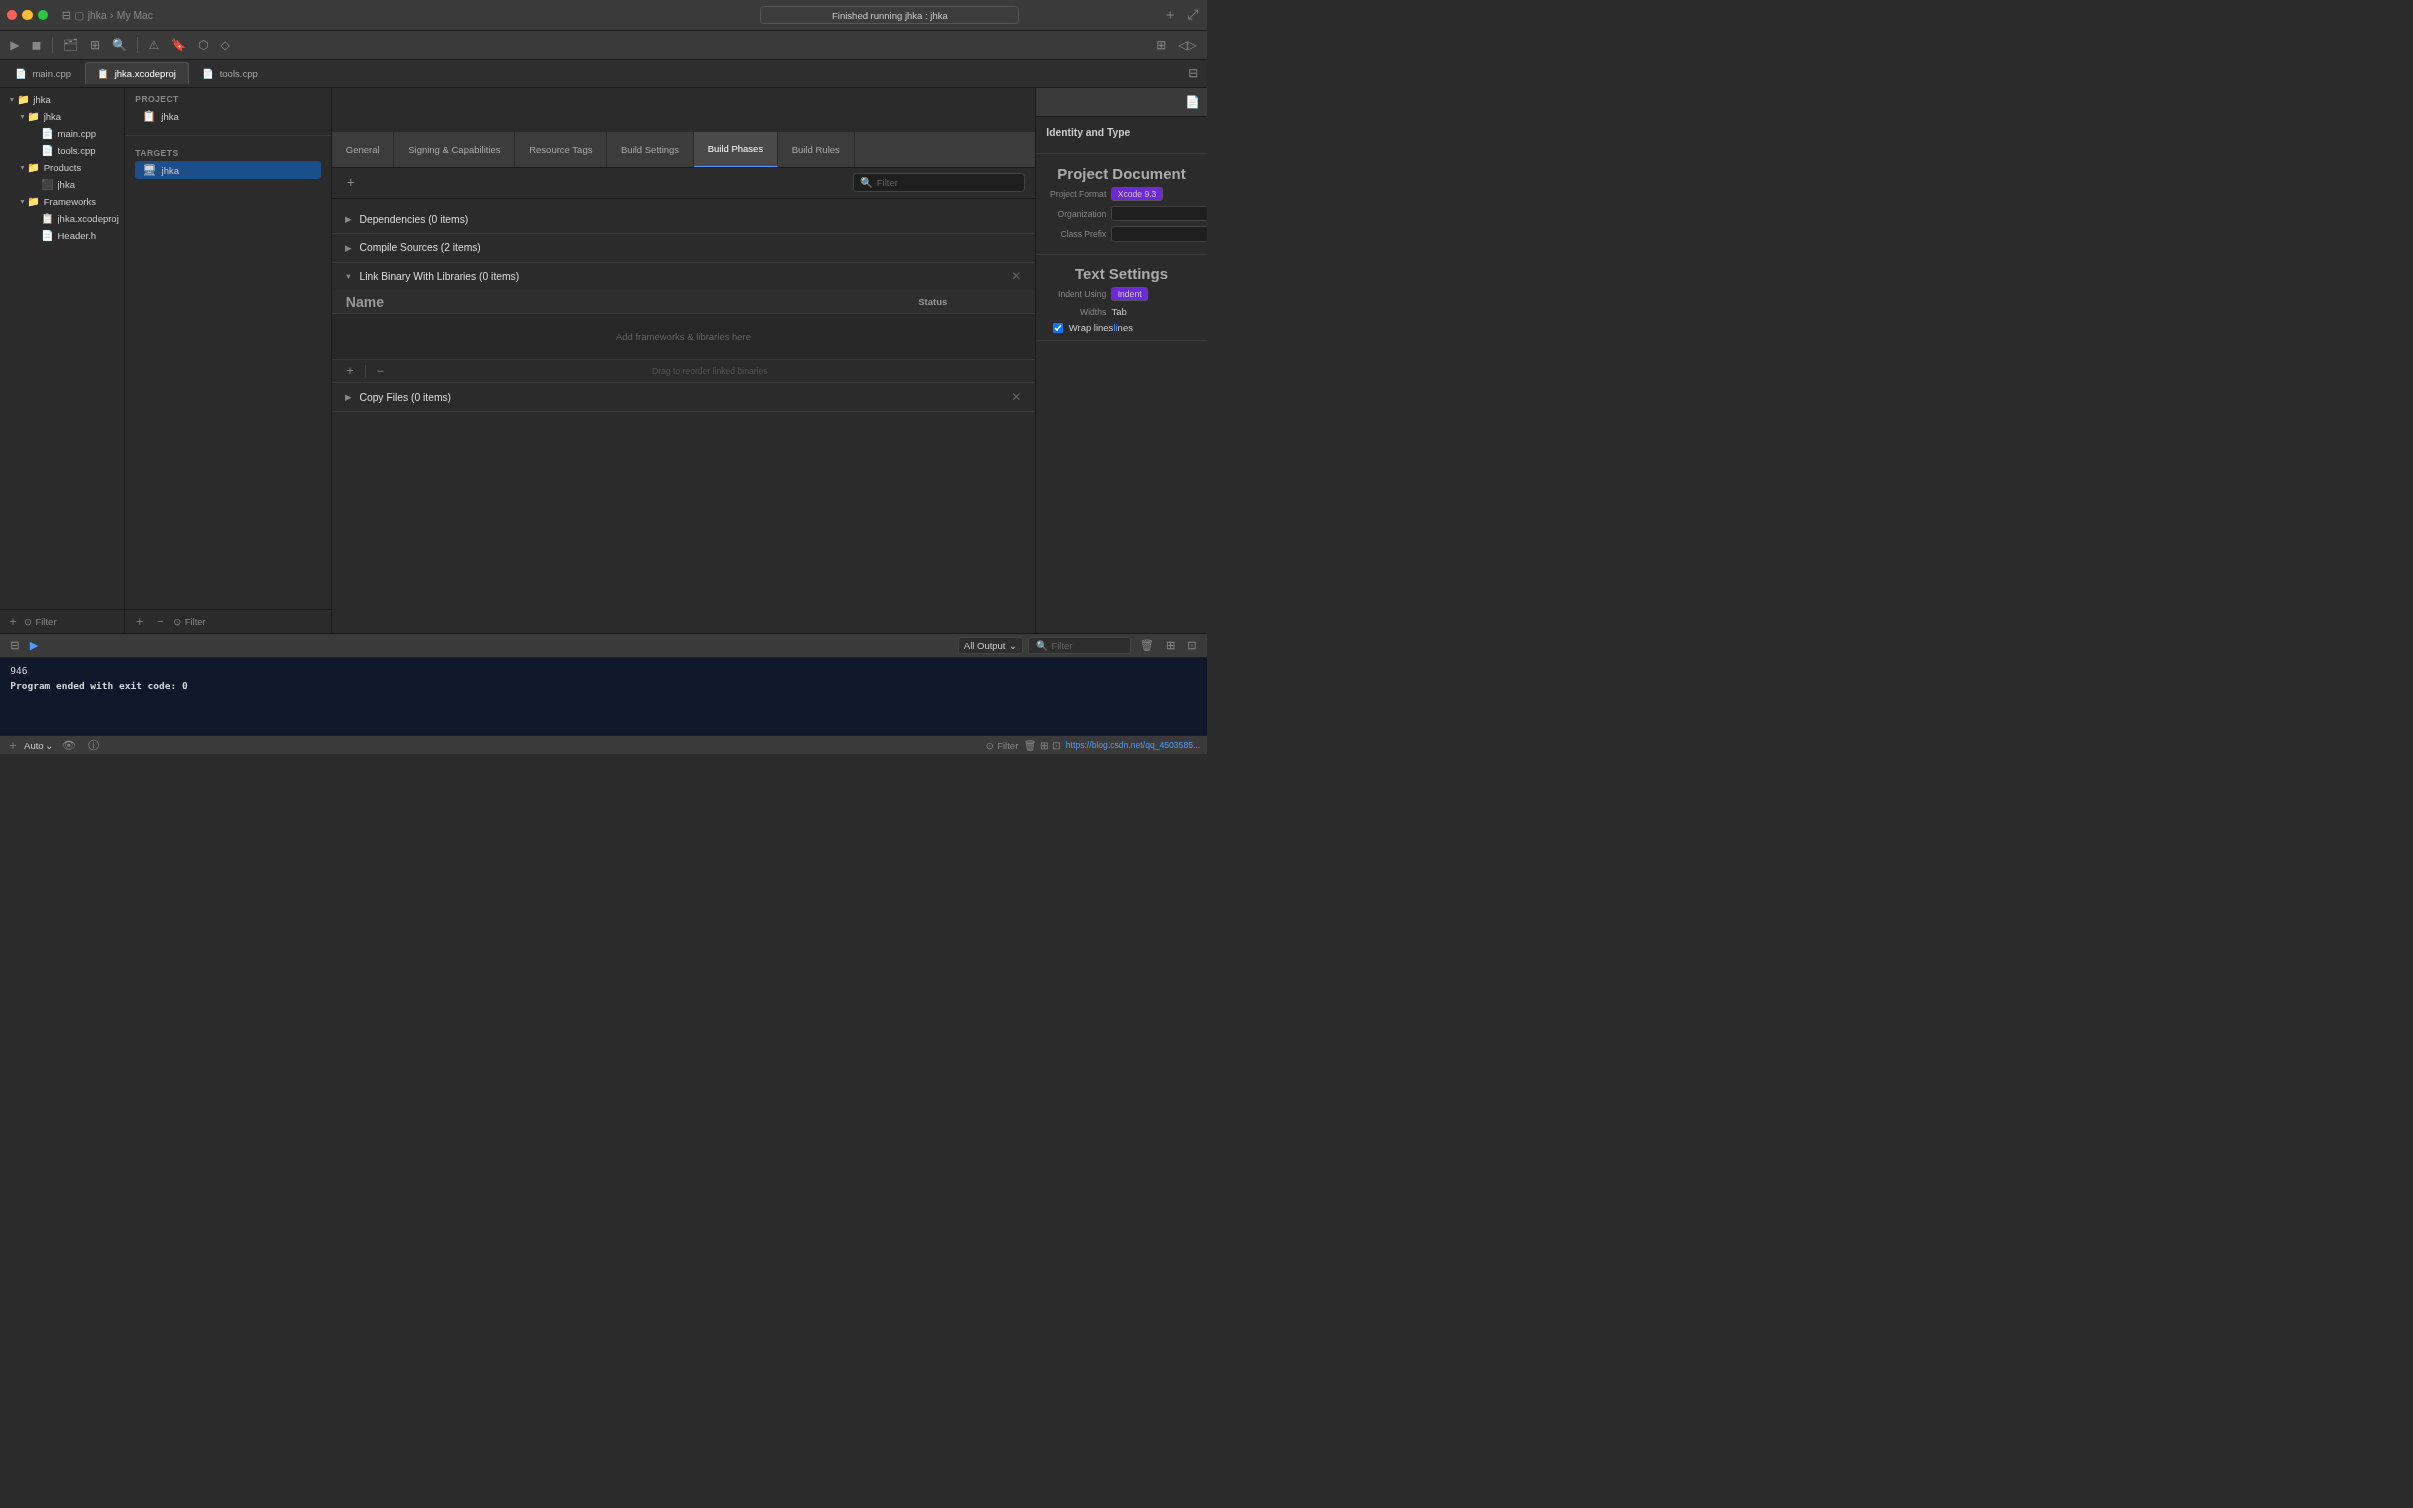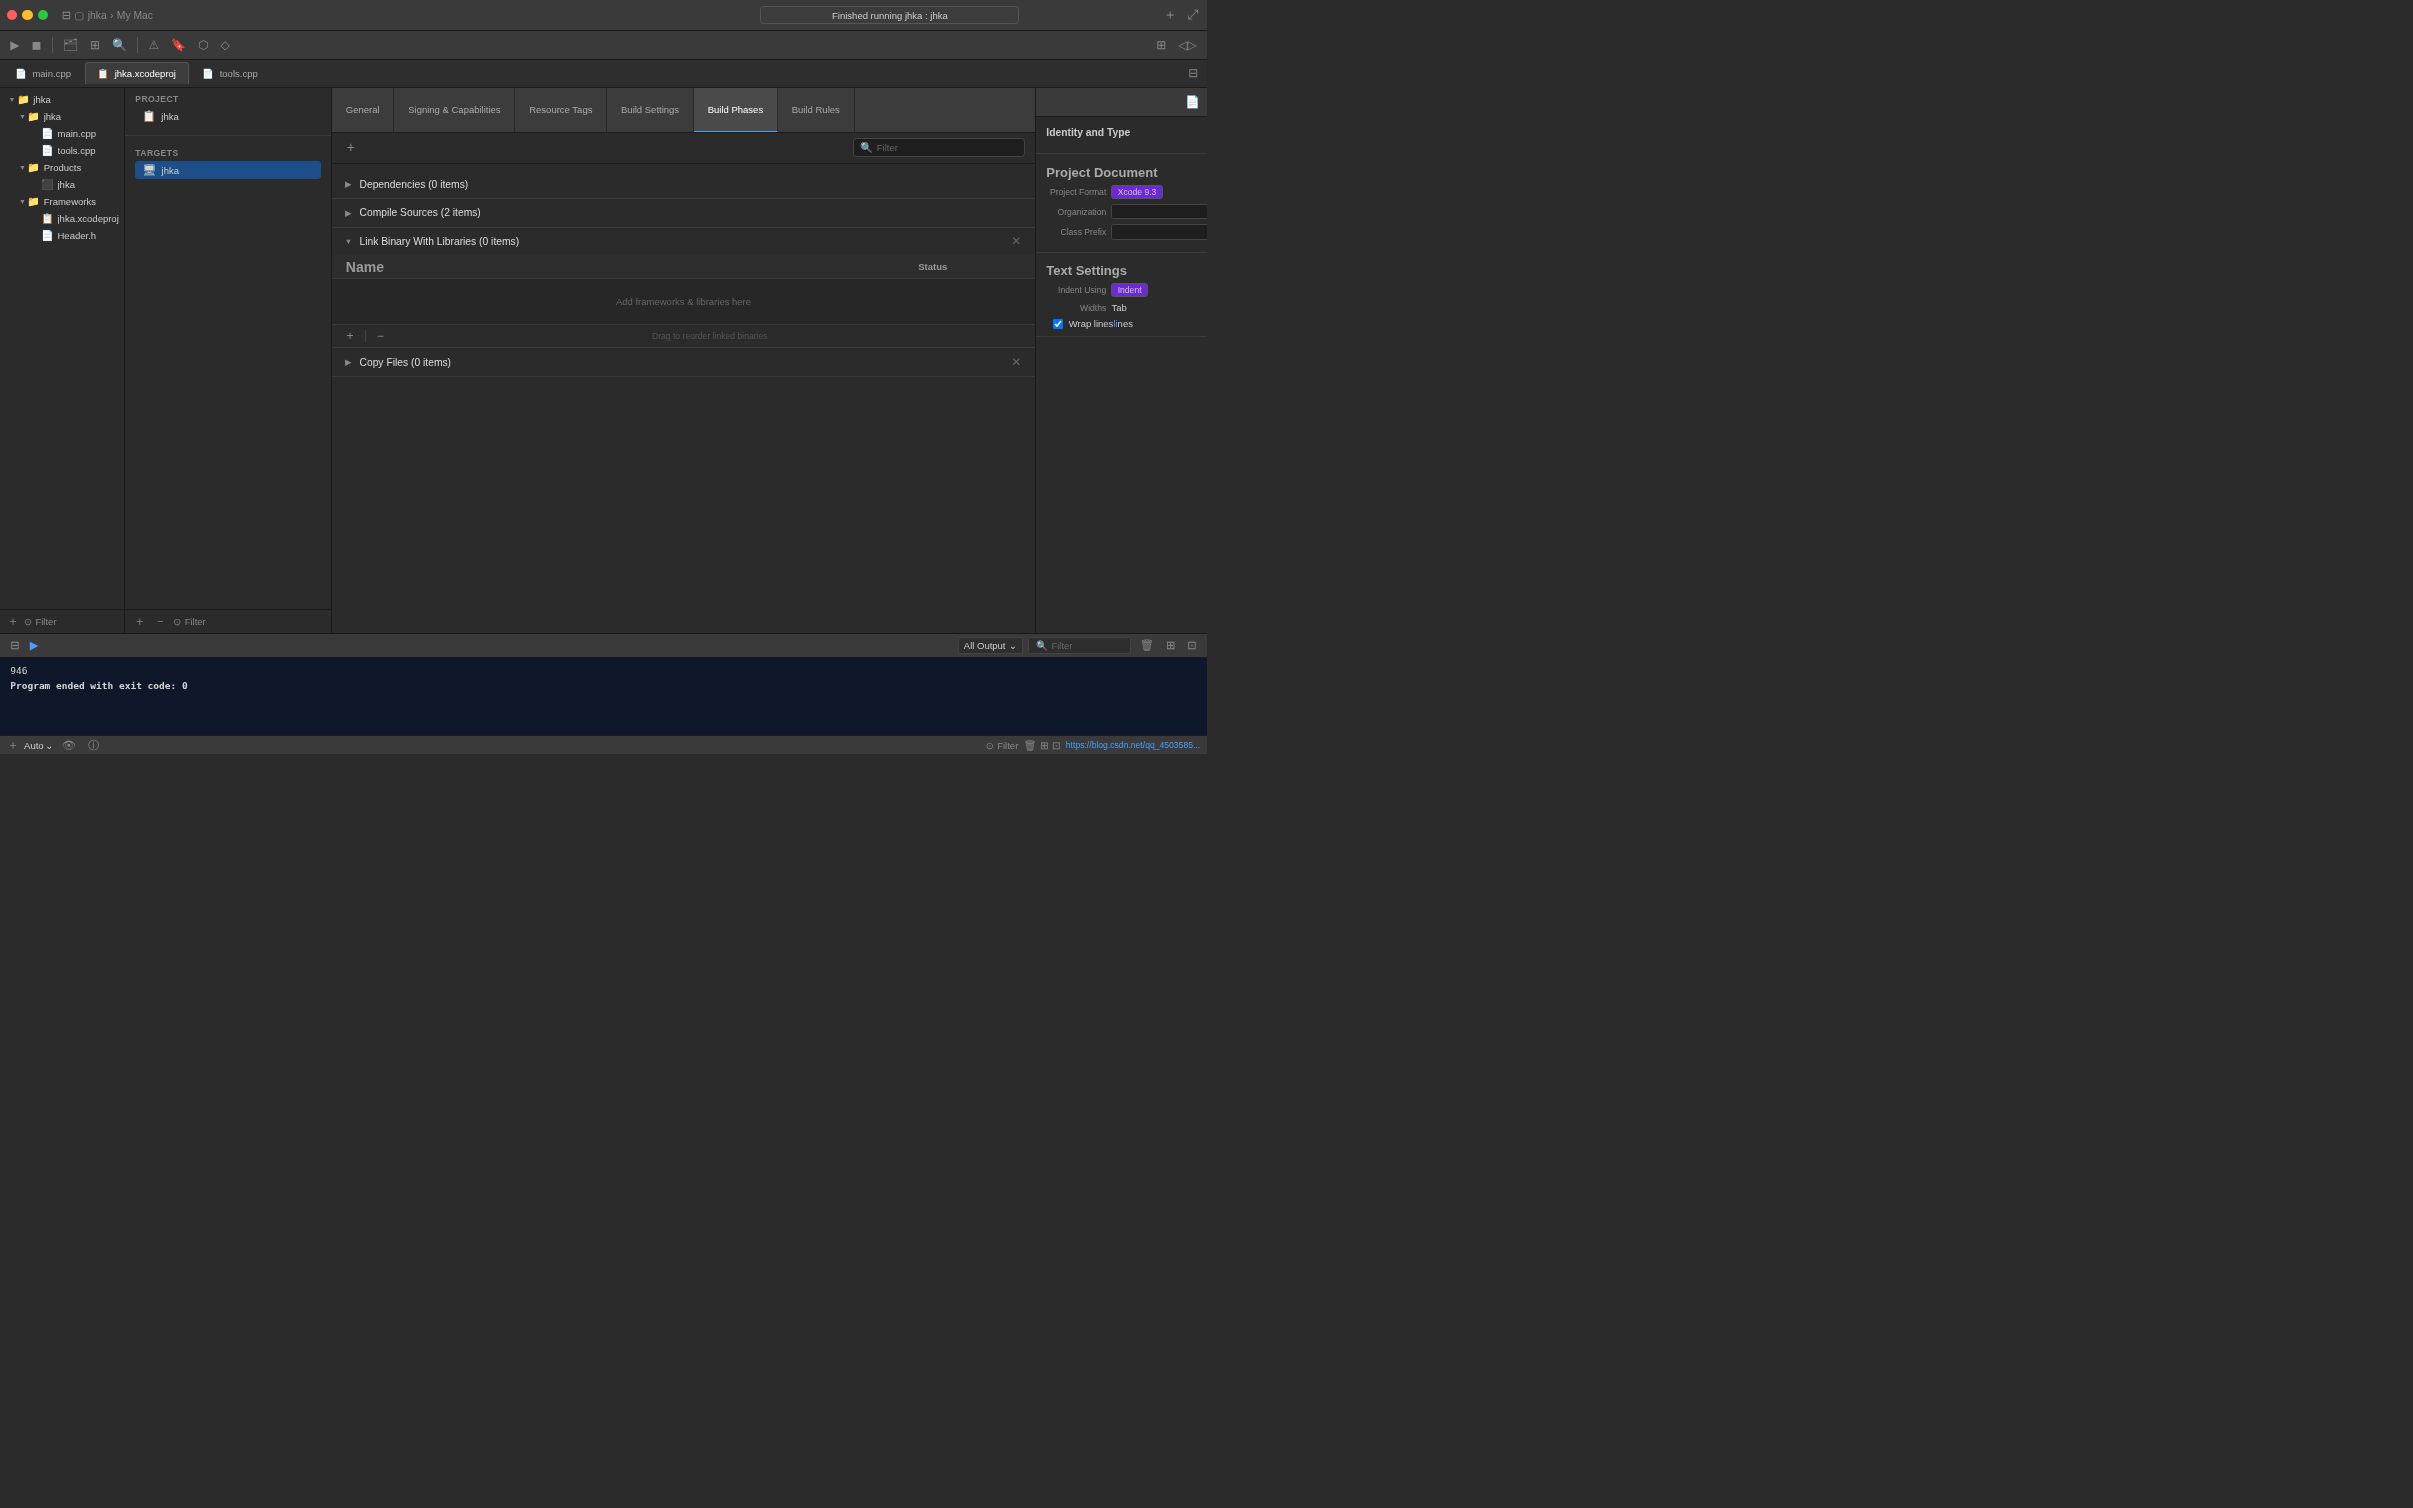--- a/index.html
+++ b/index.html
@@ -253,26 +253,27 @@
     
     .content-area {
       flex: 1;
       display: flex;
       flex-direction: column;
       overflow: hidden;
     }
 
     
     .phase-tabs {
-      height: 45px;
+      height: 36px;
       background: #3c3c3c;
       display: flex;
       align-items: flex-start;
       border-bottom: 0.9px solid #1a1a1a;
       flex-shrink: 0;
+      margin-top: 44px;
     }
     .phase-tab {
       height: 100%;
       padding: 0 13.8px;
       display: flex;
       align-items: center;
       cursor: pointer;
       font-size: 9.5px;
       color: #aaa;
       border-right: 0.9px solid #2a2a2a;
@@ -470,24 +471,25 @@
       padding: 10.3px 10.3px 6.9px;
       border-bottom: 0.9px solid #3a3a3a;
     }
     .inspector-title {
       font-size: 10.3px;
       font-weight: 600;
       color: #ccc;
       margin-bottom: 8.6px;
     }
     .inspector-subsection-title {
-      font-size: 13px;
+      font-size: 15px;
       font-weight: 600;
       color: #aaa;
       margin-bottom: 5.2px;
+      text-align: center;
     }
     .inspector-row {
       display: flex;
       align-items: center;
       margin-bottom: 5.2px;
       gap: 5.2px;
     }
     .inspector-label {
       font-size: 8.6px;
       color: #888;

